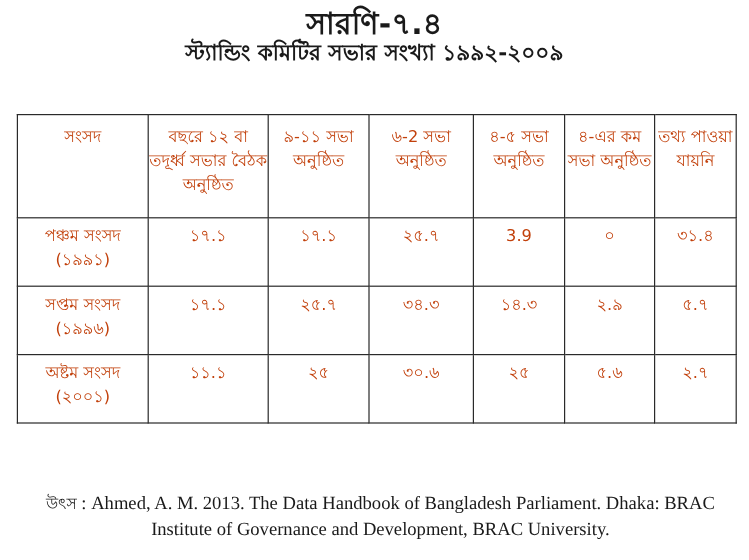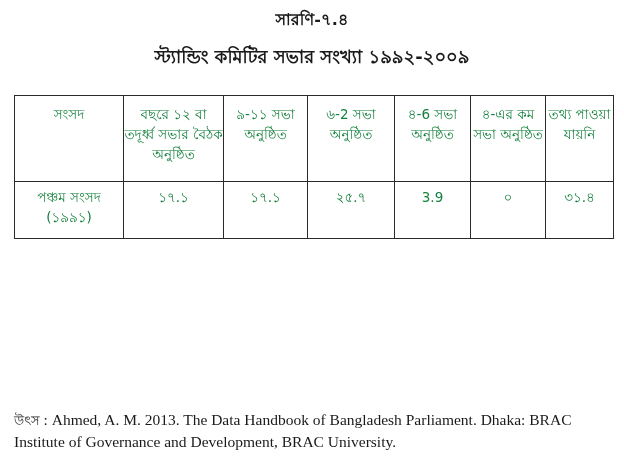--- a/index.html
+++ b/index.html
@@ -16,47 +16,47 @@
       font-family: "DejaVu Sans", sans-serif;
     }
     .title-block {
       position: absolute;
       left: 0;
       top: 8px;
       width: 624px;
       text-align: center;
     }
     .table-no {
-      font-size: 16px;
+      font-size: 25px;
       font-weight: bold;
       line-height: 24px;
       letter-spacing: 0.2px;
     }
     .table-title {
       font-size: 18px;
       font-weight: bold;
       line-height: 26px;
-      margin-top: 12px;
+      margin-top: 0;
     }
     table.data {
       position: absolute;
       left: 14px;
       top: 95px;
       width: 599px;
       border-collapse: collapse;
       table-layout: fixed;
     }
     table.data th, table.data td {
       border: 1.5px solid #2a2a2a;
       text-align: center;
       vertical-align: top;
       padding: 0;
       font-size: 13.5px;
       line-height: 20px;
-      color: #15803d;
+      color: #c2410c;
     }
     table.data th {
       font-weight: normal;
       height: 86px;
       padding-top: 8px;
       box-sizing: border-box;
     }
     table.data td {
       height: 57px;
       padding-top: 5px;
@@ -66,20 +66,21 @@
     .parl-name, .parl-year { display: block; }
     .source {
       position: absolute;
       left: 14px;
       top: 409px;
       width: 606px;
       font-family: "Liberation Serif", serif;
       font-size: 15.5px;
       line-height: 21px;
       color: #1a1a1a;
+      text-align: center;
     }
     .source-label {
       font-family: "DejaVu Sans", sans-serif;
       font-size: 13px;
     }
   </style>
 </head>
 <body>
 
 <div class="title-block">
@@ -96,36 +97,60 @@
     <col style="width:76px">
     <col style="width:75px">
     <col style="width:68px">
   </colgroup>
   <thead>
     <tr>
       <th>সংসদ</th>
       <th>বছরে ১২ বা তদূর্ধ্ব সভার বৈঠক অনুষ্ঠিত</th>
       <th>৯-১১ সভা অনুষ্ঠিত</th>
       <th>৬-2 সভা অনুষ্ঠিত</th>
-      <th>৪-6 সভা অনুষ্ঠিত</th>
+      <th>৪-৫ সভা অনুষ্ঠিত</th>
       <th>৪-এর কম সভা অনুষ্ঠিত</th>
       <th>তথ্য পাওয়া যায়নি</th>
     </tr>
   </thead>
   <tbody>
     <tr>
       <td>
         <span class="parl-name">পঞ্চম সংসদ</span>
         <span class="parl-year">(১৯৯১)</span>
       </td>
       <td>১৭.১</td>
       <td>১৭.১</td>
       <td>২৫.৭</td>
       <td>3.9</td>
       <td>০</td>
       <td>৩১.৪</td>
     </tr>
+    <tr>
+      <td>
+        <span class="parl-name">সপ্তম সংসদ</span>
+        <span class="parl-year">(১৯৯৬)</span>
+      </td>
+      <td>১৭.১</td>
+      <td>২৫.৭</td>
+      <td>৩৪.৩</td>
+      <td>১৪.৩</td>
+      <td>২.৯</td>
+      <td>৫.৭</td>
+    </tr>
+    <tr>
+      <td>
+        <span class="parl-name">অষ্টম সংসদ</span>
+        <span class="parl-year">(২০০১)</span>
+      </td>
+      <td>১১.১</td>
+      <td>২৫</td>
+      <td>৩০.৬</td>
+      <td>২৫</td>
+      <td>৫.৬</td>
+      <td>২.৭</td>
+    </tr>
   </tbody>
 </table>
 
 <div class="source">
   <span class="source-label">উৎস</span><span> : Ahmed, A. M. 2013. The Data Handbook of Bangladesh Parliament. Dhaka: BRAC Institute of Governance and Development, BRAC University.</span>
 </div>
 
 </body></html>

